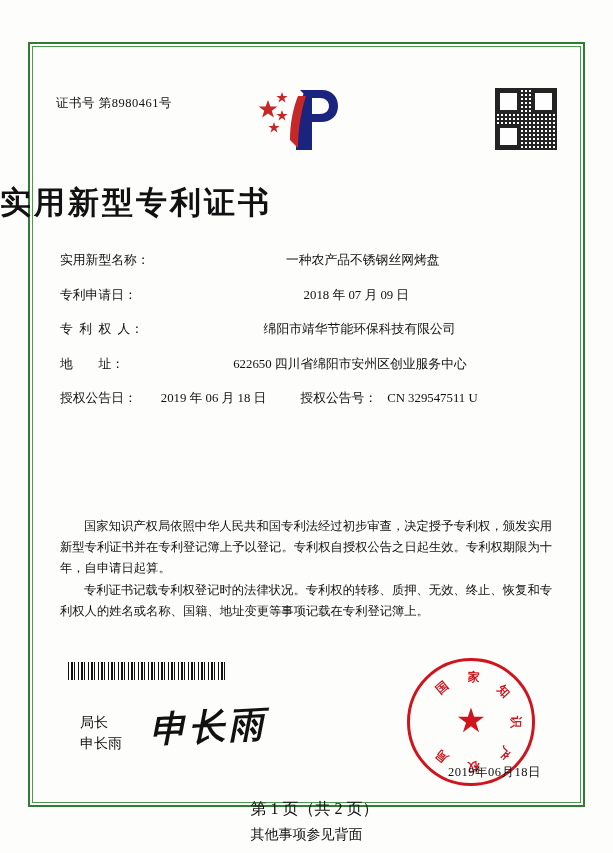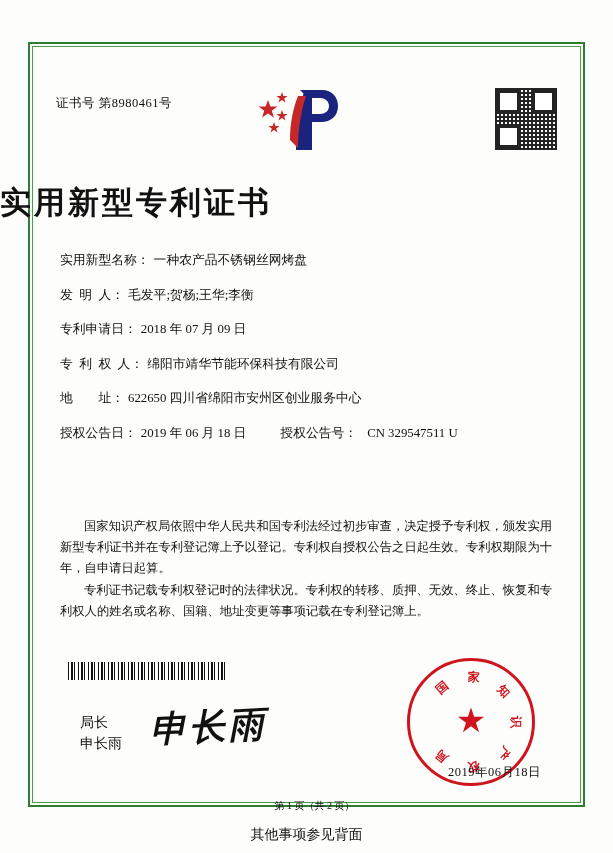--- a/index.html
+++ b/index.html
@@ -114,24 +114,25 @@
   .frow {
     display: flex;
     align-items: baseline;
     margin-bottom: 17.5px;
     font-size: 12.8px;
     color: #111;
   }
   .flabel {
     white-space: pre;
     flex: 0 0 auto;
-    margin-right: 4px;
+    margin-right: 24px;
   }
   .fvalue {
     flex: 1 1 auto;
+    text-align: center;
   }
   .frow-inline .fvalue { flex: 0 0 auto; margin-right: 34px; }
   .flabel2 { white-space: pre; flex: 0 0 auto; margin-right: 10px; }
 
   
   .paras {
     position: absolute;
     left: 60px;
     top: 516px;
     width: 492px;
@@ -223,21 +224,21 @@
     font-size: 12.5px;
     color: #111;
     letter-spacing: 0.5px;
   }
 
   .page-num {
     position: absolute;
     left: 0; right: 0;
     top: 799px;
     text-align: center;
-    font-size: 10px;
+    font-size: 16px;
     color: #111;
     padding-left: 16px;
   }
 
   .footer-note {
     position: absolute;
     left: 0; right: 0;
     top: 826px;
     text-align: center;
     font-size: 14px;
@@ -271,24 +272,20 @@
   </div>
 
   <div class="title">实用新型专利证书</div>
 
   <div class="fields">
     <div class="frow">
       <span class="flabel">实用新型名称：</span>
       <span class="fvalue">一种农产品不锈钢丝网烤盘</span>
     </div>
     <div class="frow">
-      <span class="flabel">发  明  人：</span>
-      <span class="fvalue">毛发平;贺杨;王华;李衡</span>
-    </div>
-    <div class="frow">
       <span class="flabel">专利申请日：</span>
       <span class="fvalue">2018 年 07 月 09 日</span>
     </div>
     <div class="frow">
       <span class="flabel">专  利  权  人：</span>
       <span class="fvalue">绵阳市靖华节能环保科技有限公司</span>
     </div>
     <div class="frow">
       <span class="flabel">地        址：</span>
       <span class="fvalue">622650 四川省绵阳市安州区创业服务中心</span>

